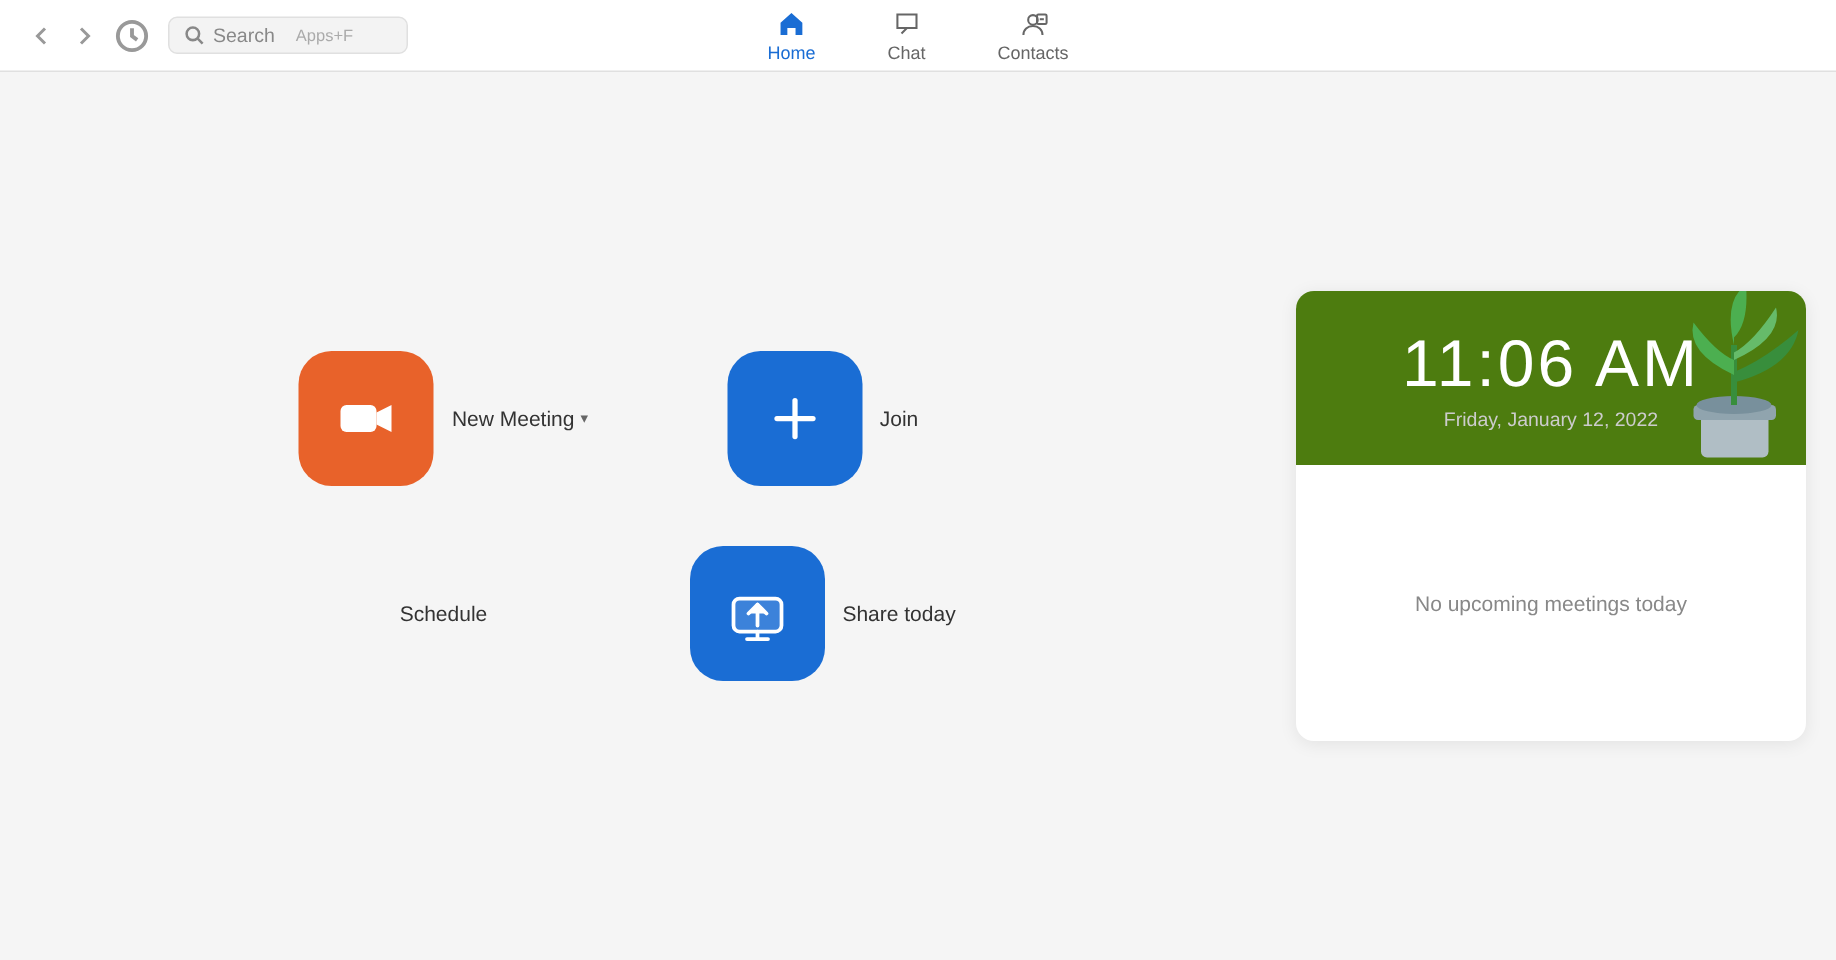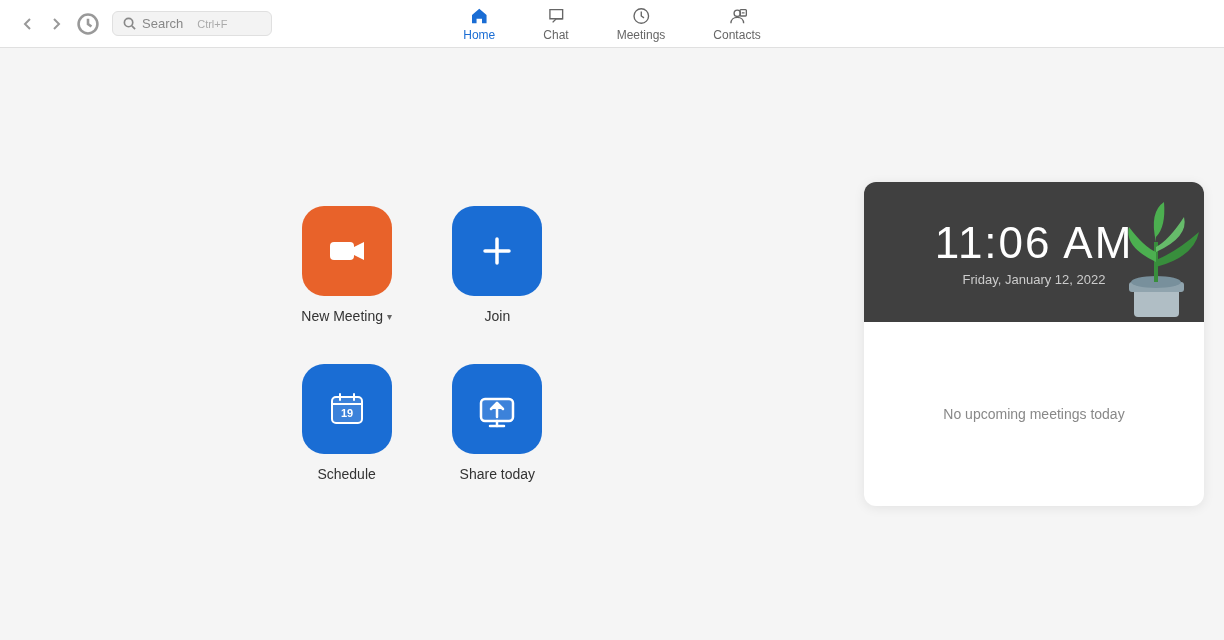--- a/index.html
+++ b/index.html
@@ -47,21 +47,21 @@
 
     
     .left-panel {
       flex: 1; display: flex; align-items: center; justify-content: center;
     }
     .action-grid {
       display: grid; grid-template-columns: 1fr 1fr; gap: 40px 60px;
       align-items: center; justify-items: center;
     }
     .action-item {
-      display: flex; flex-direction: column; align-items: center; gap: 12px;
+      display: flex; flex-direction: row; align-items: center; gap: 12px;
       cursor: pointer;
     }
     .action-icon {
       width: 90px; height: 90px; border-radius: 22px;
       display: flex; align-items: center; justify-content: center;
     }
     .action-icon.orange { background: #e8622a; }
     .action-icon.blue { background: #1a6dd4; }
     .action-icon svg { width: 44px; height: 44px; color: #fff; fill: #fff; }
     .action-label {
@@ -72,21 +72,21 @@
     
     .right-panel {
       width: 380px; display: flex; align-items: center; justify-content: center;
       padding: 40px 20px;
     }
     .calendar-card {
       width: 340px; background: #fff; border-radius: 12px;
       box-shadow: 0 2px 12px rgba(0,0,0,0.08); overflow: hidden;
     }
     .calendar-header {
-      background: #404040; position: relative; height: 140px;
+      background: #4d7c0f; position: relative; height: 116px;
       display: flex; flex-direction: column; align-items: center; justify-content: center;
       overflow: hidden;
     }
     .plant-decoration {
       position: absolute; right: 0; bottom: 0; width: 100px; height: 130px;
     }
     .time-display { font-size: 44px; font-weight: 300; color: #fff; letter-spacing: 2px; z-index: 1; }
     .date-display { font-size: 13px; color: #ccc; margin-top: 4px; z-index: 1; }
     .calendar-body {
       padding: 84px 20px; display: flex; align-items: center; justify-content: center;
@@ -115,47 +115,40 @@
       </svg>
     </button>
   </div>
 
   <div class="search-box">
     <svg viewBox="0 0 14 14" fill="none" stroke="#888" stroke-width="1.8">
       <circle cx="6" cy="6" r="4.5"></circle>
       <line x1="9.5" y1="9.5" x2="13" y2="13"></line>
     </svg>
     <span class="search-text">Search</span>
-    <span class="search-shortcut">Ctrl+F</span>
+    <span class="search-shortcut">Apps+F</span>
   </div>
 
   <nav class="nav-tabs">
 
     <button class="nav-tab active">
       <svg viewBox="0 0 22 22" fill="#1a6dd4">
         <path d="M11 3L3 10v9h5v-5h6v5h5v-9z"></path>
       </svg>
       <span>Home</span>
     </button>
 
     <button class="nav-tab">
       <svg viewBox="0 0 22 22" fill="none" stroke="#666" stroke-width="1.5">
         <path d="M4 4h14v10H4z" rx="2"></path>
         <path d="M7 18l4-4h7"></path>
       </svg>
       <span>Chat</span>
     </button>
 
-    <button class="nav-tab">
-      <svg viewBox="0 0 22 22" fill="none" stroke="#666" stroke-width="1.5">
-        <circle cx="11" cy="11" r="8"></circle>
-        <polyline points="11,6 11,11 14,13"></polyline>
-      </svg>
-      <span>Meetings</span>
-    </button>
 
     <button class="nav-tab">
       <svg viewBox="0 0 22 22" fill="none" stroke="#666" stroke-width="1.5">
         <circle cx="11" cy="8" r="3.5"></circle>
         <path d="M4 19c0-4 3-6.5 7-6.5s7 2.5 7 6.5"></path>
         <rect x="14" y="4" width="7" height="7" rx="1"></rect>
         <line x1="16" y1="7.5" x2="19" y2="7.5"></line>
       </svg>
       <span>Contacts</span>
     </button>
@@ -187,29 +180,20 @@
             <line x1="22" y1="10" x2="22" y2="34"></line>
             <line x1="10" y1="22" x2="34" y2="22"></line>
           </svg>
         </div>
         <span class="action-label">
           <span>Join</span>
         </span>
       </div>
 
       <div class="action-item">
-        <div class="action-icon blue">
-          <svg viewBox="0 0 44 44" fill="none" stroke="white" stroke-width="2" stroke-linecap="round">
-            <rect x="7" y="10" width="30" height="26" rx="4" fill="rgba(255,255,255,0.15)" stroke="white"></rect>
-            <line x1="7" y1="17" x2="37" y2="17"></line>
-            <line x1="15" y1="7" x2="15" y2="13"></line>
-            <line x1="29" y1="7" x2="29" y2="13"></line>
-            <text x="22" y="30" text-anchor="middle" fill="white" font-size="11" font-weight="bold" stroke="none">19</text>
-          </svg>
-        </div>
         <span class="action-label">
           <span>Schedule</span>
         </span>
       </div>
 
       <div class="action-item">
         <div class="action-icon blue">
           <svg viewBox="0 0 44 44" fill="none" stroke="white" stroke-width="2.5" stroke-linecap="round" stroke-linejoin="round">
             <rect x="6" y="12" width="32" height="22" rx="4" stroke="white" fill="rgba(255,255,255,0.15)"></rect>
             <line x1="22" y1="34" x2="22" y2="39"></line>

